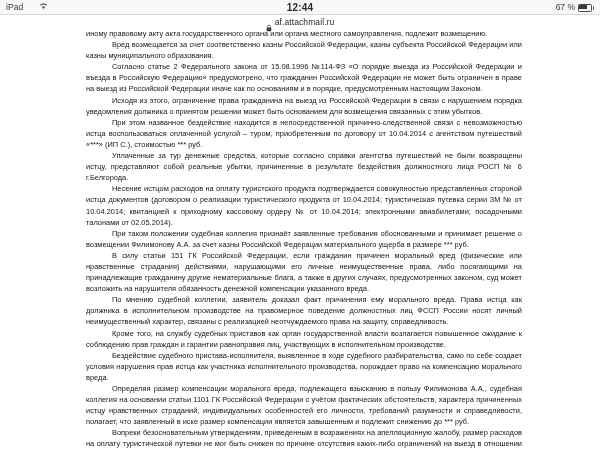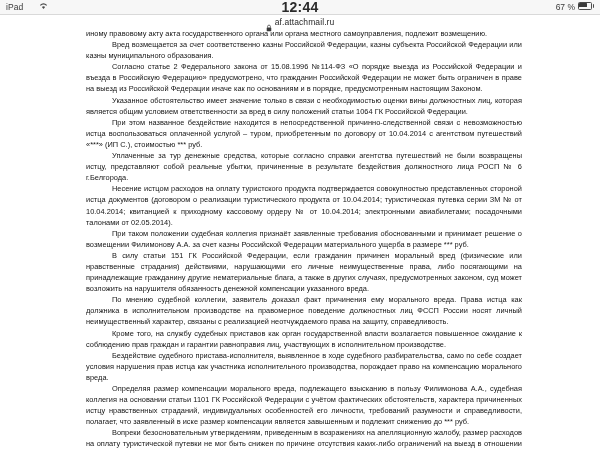--- a/index.html
+++ b/index.html
@@ -47,29 +47,29 @@
     top: 0px;
   }
   .status-center {
     position: absolute;
     left: 0;
     right: 0;
     text-align: center;
     pointer-events: none;
   }
   .status-time {
-    font-size: 14px;
+    font-size: 10px;
     font-weight: bold;
     color: #2b2b2b;
     letter-spacing: 0.2px;
   }
   .status-right {
     margin-left: auto;
     display: flex;
-    align-items: flex-start;
+    align-items: flex-end;
     gap: 3px;
     padding-right: 5px;
     flex: 0 0 auto;
   }
   .battery-text {
     font-size: 8.5px;
     color: #3a3a3a;
   }
   .battery-icon {
     display: inline-block;
@@ -185,21 +185,21 @@
     </svg>
   </span>
   <span class="url-text">af.attachmail.ru</span>
 </div>
 
 <div class="doc-page">
   <div class="doc-body" id="doc-body">
       <p class="doc-para cont">иному правовому акту акта государственного органа или органа местного самоуправления, подлежит возмещению.</p>
       <p class="doc-para">Вред возмещается за счет соответственно казны Российской Федерации, казны субъекта Российской Федерации или казны муниципального образования.</p>
       <p class="doc-para">Согласно статье 2 Федерального закона от 15.08.1996 №114-ФЗ «О порядке выезда из Российской Федерации и въезда в Российскую Федерацию» предусмотрено, что гражданин Российской Федерации не может быть ограничен в праве на выезд из Российской Федерации иначе как по основаниям и в порядке, предусмотренным настоящим Законом.</p>
-      <p class="doc-para">Указанное обстоятельство имеет значение только в связи с необходимостью оценки вины должностных лиц, которая является общим условием ответственности за вред в силу положений статьи 1064 ГК Российской Федерации.</p>
+      <p class="doc-para">Исходя из этого, ограничение права гражданина на выезд из Российской Федерации в связи с нарушением порядка уведомления должника о принятом решении может быть основанием для возмещения связанных с этим убытков.</p>
       <p class="doc-para">При этом названное бездействие находится в непосредственной причинно-следственной связи с невозможностью истца воспользоваться оплаченной услугой – туром, приобретенным по договору от 10.04.2014 с агентством путешествий «***» (ИП С.), стоимостью *** руб.</p>
       <p class="doc-para">Уплаченные за тур денежные средства, которые согласно справки агентства путешествий не были возвращены истцу, представляют собой реальные убытки, причиненные в результате бездействия должностного лица РОСП № 6 г.Белгорода.</p>
       <p class="doc-para">Несение истцом расходов на оплату туристского продукта подтверждается совокупностью представленных стороной истца документов (договором о реализации туристического продукта от 10.04.2014; туристическая путевка серии ЗМ №  от 10.04.2014; квитанцией к приходному кассовому ордеру №  от 10.04.2014; электронными авиабилетами; посадочными талонами от 02.05.2014).</p>
       <p class="doc-para">При таком положении судебная коллегия признаёт заявленные требования обоснованными и принимает решение о возмещении Филимонову А.А. за счет казны Российской Федерации материального ущерба в размере *** руб.</p>
       <p class="doc-para">В силу статьи 151 ГК Российской Федерации, если гражданин причинен моральный вред (физические или нравственные страдания) действиями, нарушающими его личные неимущественные права, либо посягающими на принадлежащие гражданину другие нематериальные блага, а также в других случаях, предусмотренных законом, суд может возложить на нарушителя обязанность денежной компенсации указанного вреда.</p>
       <p class="doc-para">По мнению судебной коллегии, заявитель доказал факт причинения ему морального вреда. Права истца как должника в исполнительном производстве на правомерное поведение должностных лиц ФССП России носят личный неимущественный характер, связаны с реализацией неотчуждаемого права на защиту, справедливость.</p>
       <p class="doc-para">Кроме того, на службу судебных приставов как орган государственной власти возлагается повышенное ожидание к соблюдению прав граждан и гарантии равноправия лиц, участвующих в исполнительном производстве.</p>
       <p class="doc-para">Бездействие судебного пристава-исполнителя, выявленное в ходе судебного разбирательства, само по себе создает условия нарушения прав истца как участника исполнительного производства, порождает право на компенсацию морального вреда.</p>
       <p class="doc-para">Определяя размер компенсации морального вреда, подлежащего взысканию в пользу Филимонова А.А., судебная коллегия на основании статьи 1101 ГК Российской Федерации с учётом фактических обстоятельств, характера причиненных истцу нравственных страданий, индивидуальных особенностей его личности, требований разумности и справедливости, полагает, что заявленный в иске размер компенсации является завышенным и подлежит снижению до *** руб.</p>
       <p class="doc-para">Вопреки безосновательным утверждениям, приведенным в возражениях на апелляционную жалобу, размер расходов на оплату туристической путевки не мог быть снижен по причине отсутствия каких-либо ограничений на выезд в отношении членов семьи Филимонова А.А.</p>

